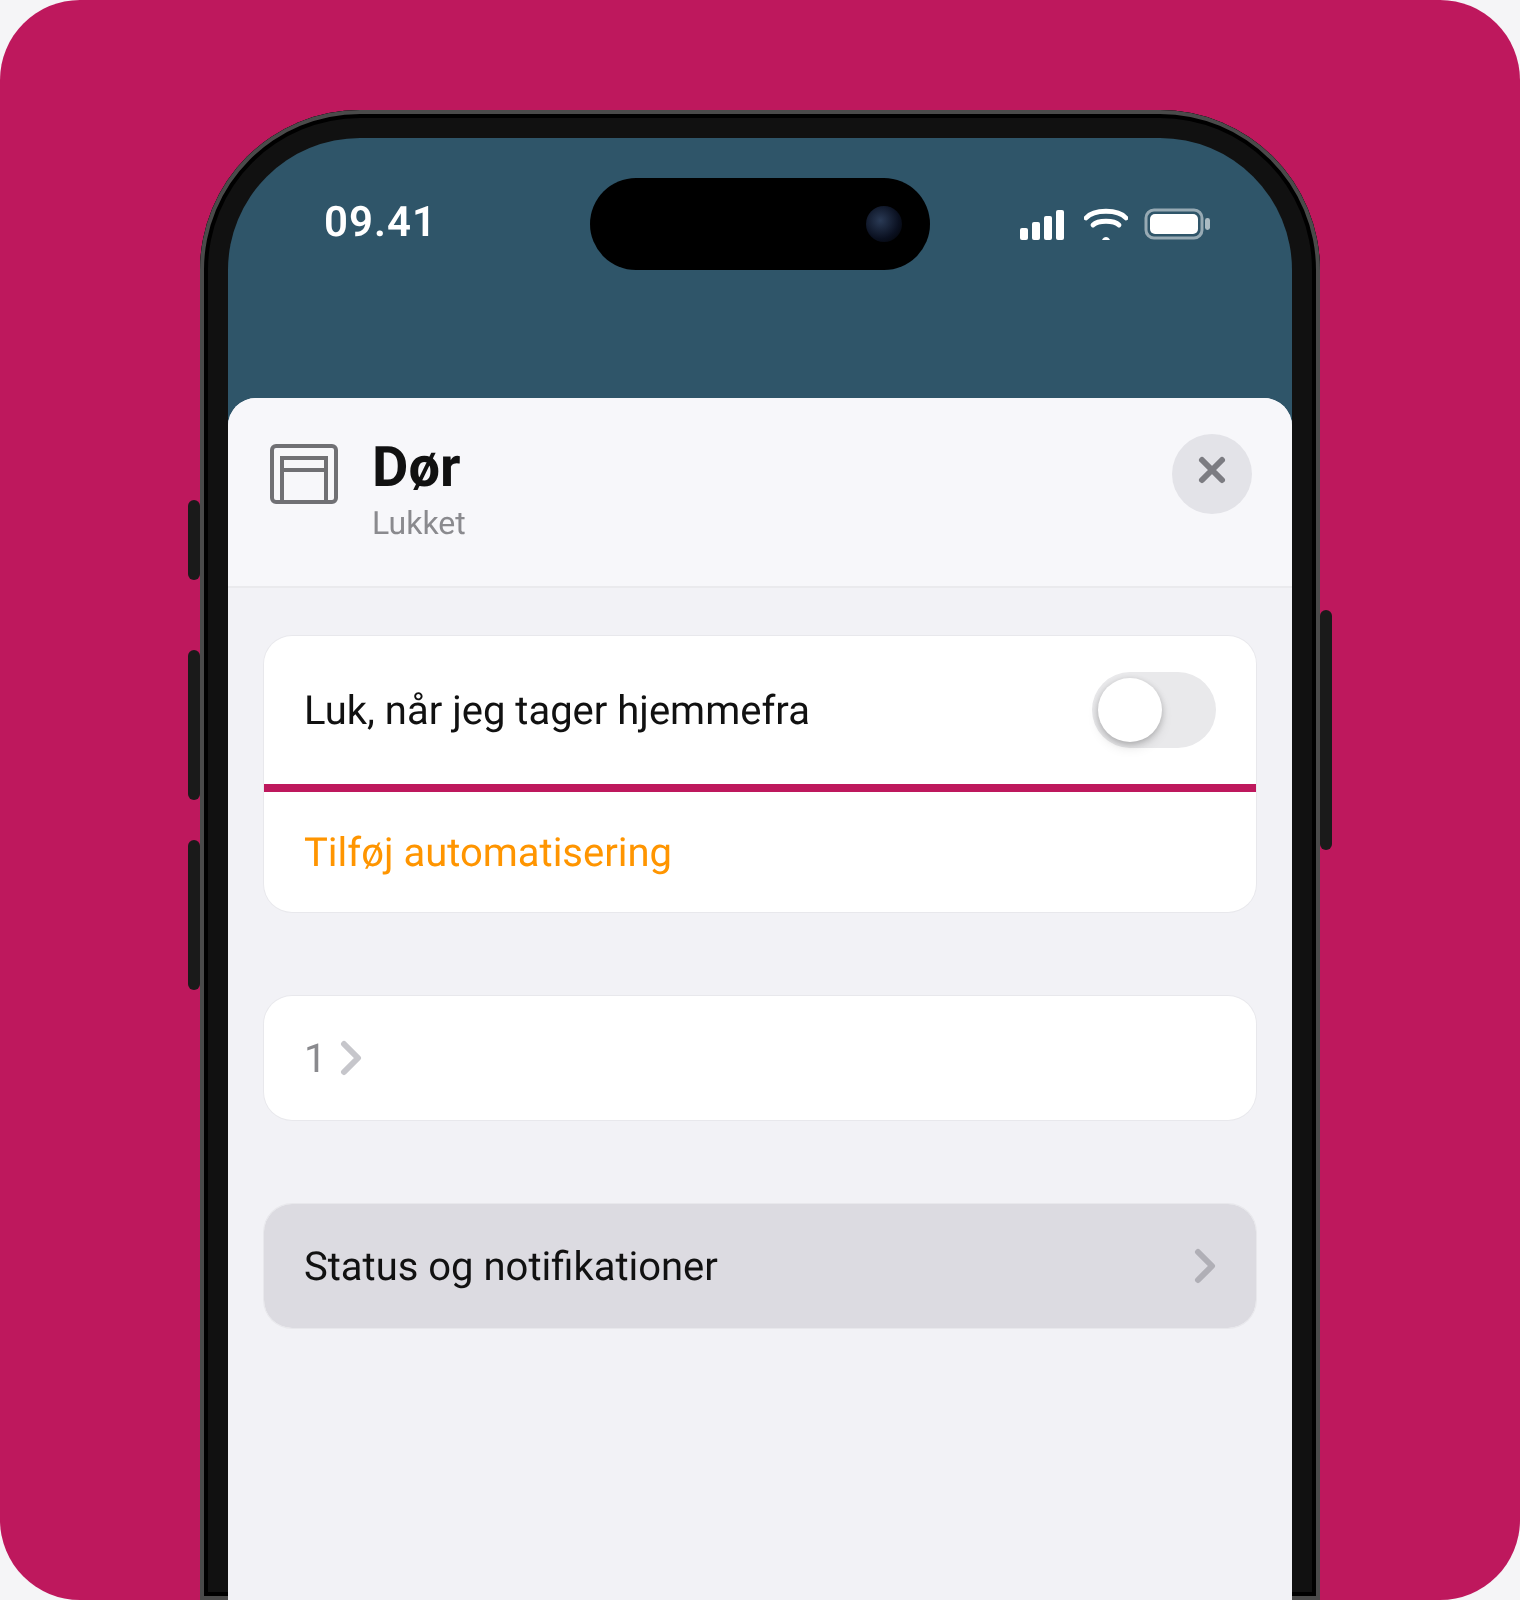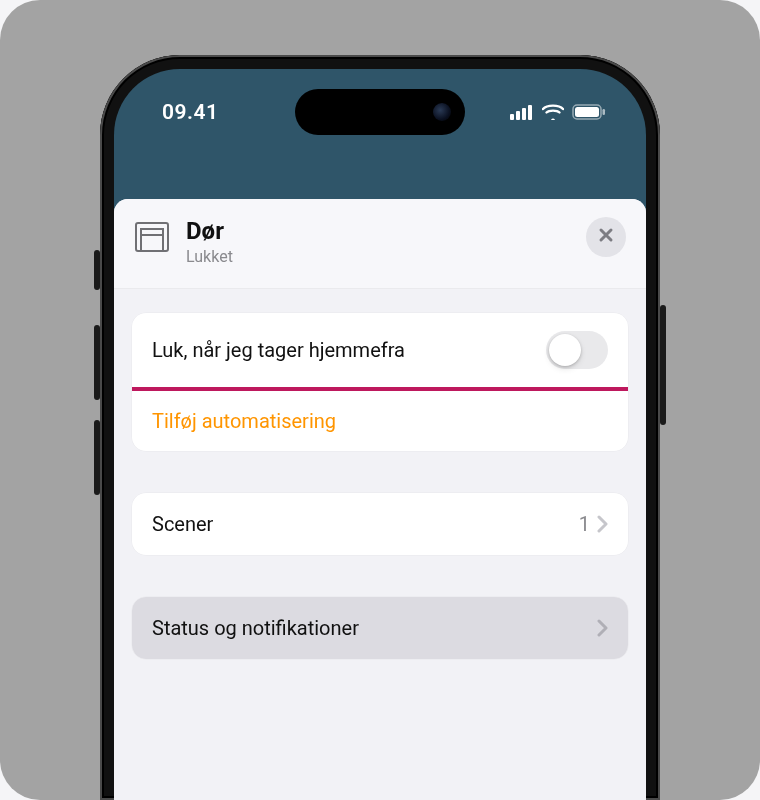--- a/index.html
+++ b/index.html
@@ -9,21 +9,21 @@
     width: 760px;
     height: 800px;
     display: flex;
     align-items: center;
     justify-content: center;
     overflow: hidden;
   }
   .canvas {
     width: 760px;
     height: 800px;
-    background: #a3a3a3;
+    background: #be185d;
     border-radius: 40px;
     display: flex;
     align-items: flex-start;
     justify-content: center;
     overflow: hidden;
     position: relative;
   }
   .phone {
     width: 560px;
     margin-top: 55px;
@@ -97,21 +97,21 @@
     align-items: flex-start;
     gap: 16px;
     border-bottom: 1px solid rgba(0,0,0,0.05);
   }
   .acc-icon {
     width: 36px; height: 36px;
     display: flex; align-items: center; justify-content: center;
     margin-top: 2px;
   }
   .acc-titles { flex: 1; }
-  .acc-title { font-size: 24px; font-weight: 700; color: #111; }
+  .acc-title { font-size: 28px; font-weight: 700; color: #111; }
   .acc-sub { font-size: 16px; color: #8a8a8e; margin-top: 2px; }
   .close-btn {
     width: 40px; height: 40px; border-radius: 50%;
     background: #e3e3e8;
     display: flex; align-items: center; justify-content: center;
     cursor: pointer;
   }
 
   .sheet-body { padding: 24px 18px 0 18px; background: #f2f2f6; }
   .card {
@@ -223,21 +223,20 @@
                   <div class="knob"></div>
                 </div>
             </div>
             <div class="row link">
               <div class="label">Tilføj automatisering</div>
             </div>
           </div>
 
           <div class="card">
             <div class="row">
-              <div class="label">Scener</div>
               <div class="value">1</div>
               <span class="chevron">
                 <svg width="12" height="18" viewBox="0 0 12 18">
                     <path d="M3 2 L10 9 L3 16" stroke="#c6c6cb" stroke-width="3" fill="none" stroke-linecap="round" stroke-linejoin="round"></path>
                   </svg>
               </span>
             </div>
           </div>
 
           <div class="card highlight">

